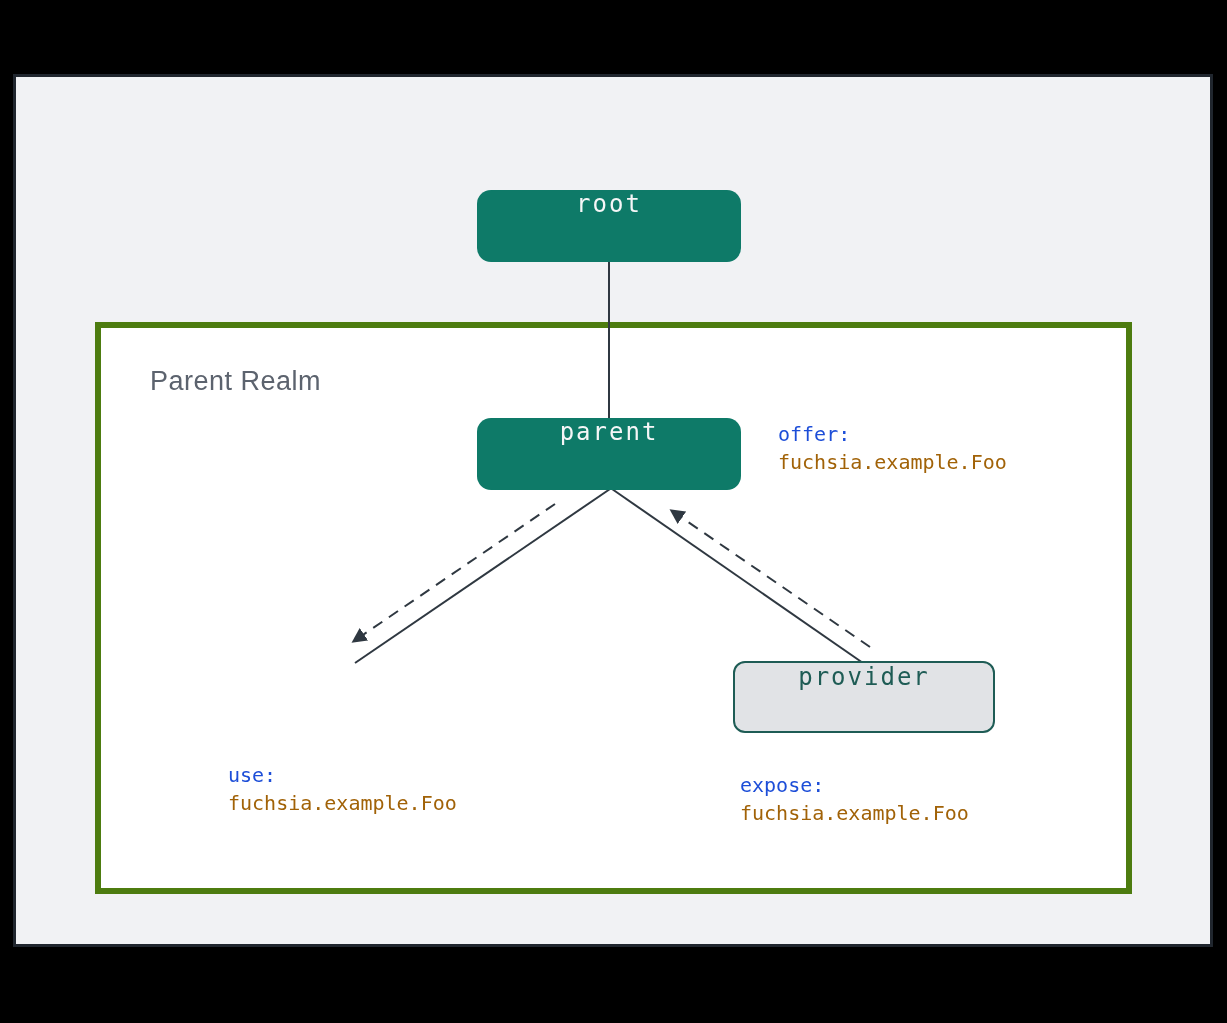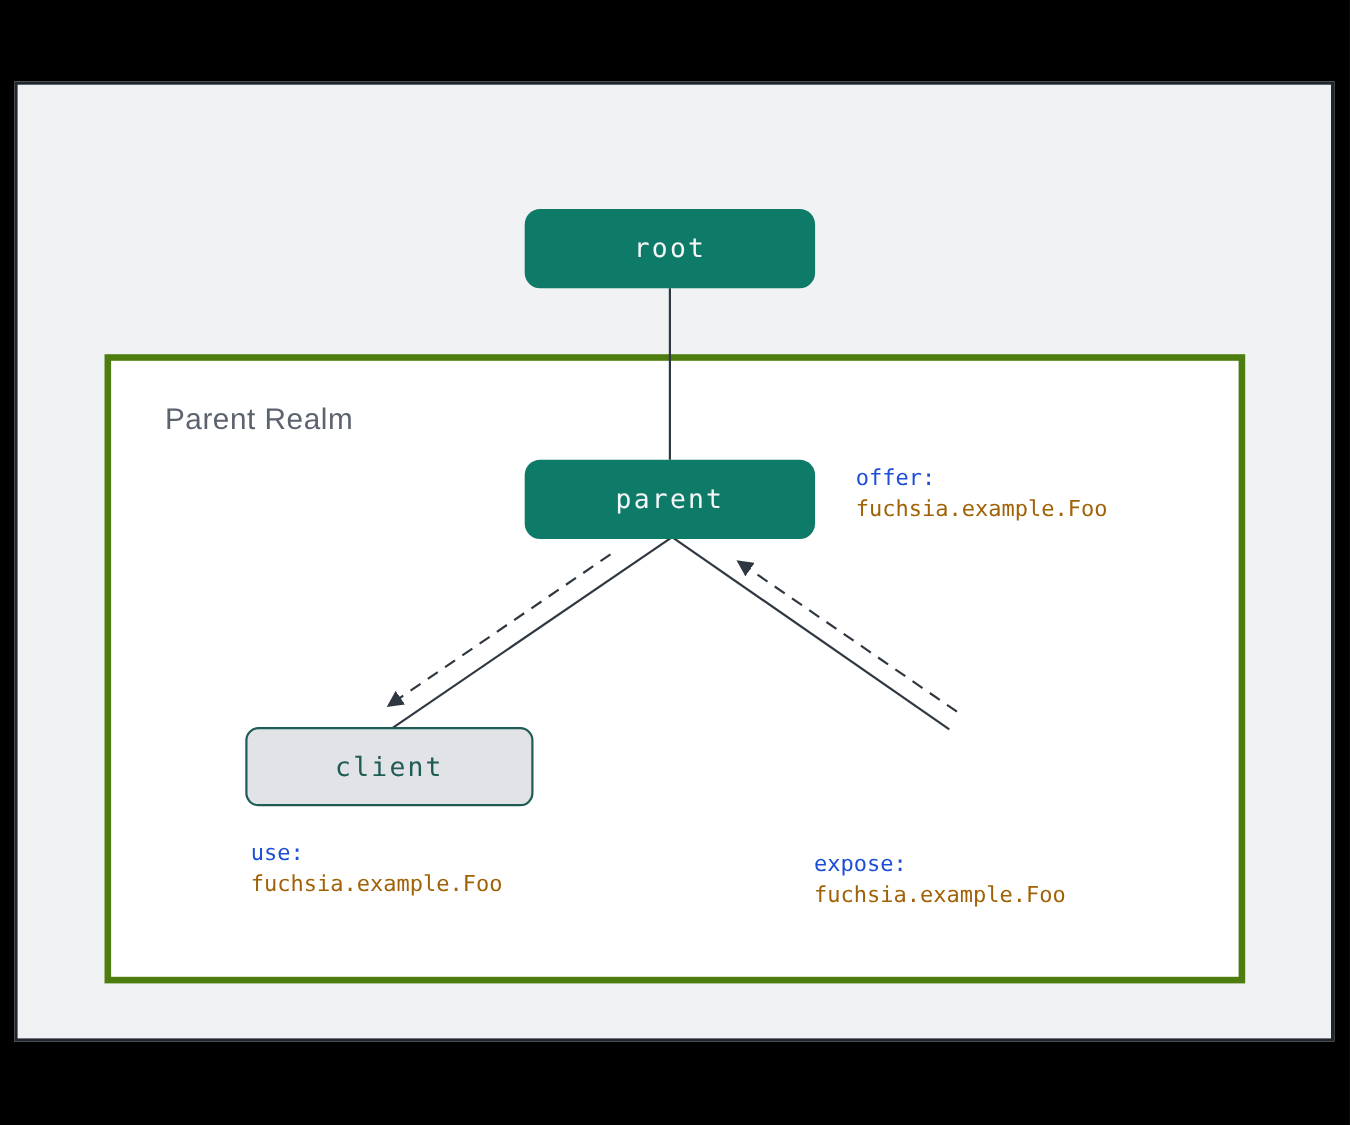--- a/index.html
+++ b/index.html
@@ -28,21 +28,21 @@
     position: absolute; left: 49px; top: 38px;
     font-family: "Liberation Sans", sans-serif;
     font-size: 27px; letter-spacing: 0.5px;
     color: #5c636e;
   }
 
   svg.edges { position: absolute; left: 0; top: 0; z-index: 2; pointer-events: none; }
 
   .node {
     position: absolute; z-index: 3;
-    display: flex; align-items: center; justify-content: center;
+    display: flex; align-items: flex-start; justify-content: center;
     font-size: 24px; letter-spacing: 2px; font-weight: 500;
   }
   .node.teal {
     width: 264px; height: 72px;
     background: #0e7a68; color: #f5f6f7;
     border-radius: 14px;
   }
   .node.gray {
     width: 262px; height: 72px;
     background: #e1e3e6; color: #1e5c55;
@@ -94,24 +94,24 @@
     </svg>
 
     <div class="node teal node-root">
       <span>root</span>
     </div>
 
     <div class="node teal node-parent">
       <span>parent</span>
     </div>
 
-    <div class="node gray node-client">
-      <span>client</span>
+
+    <div class="node gray node-provider">
+      <span>provider</span>
     </div>
-
 
     <div class="annotation annotation-offer">
       <span class="keyword">offer:</span>
       <span class="value">fuchsia.example.Foo</span>
     </div>
 
     <div class="annotation annotation-use">
       <span class="keyword">use:</span>
       <span class="value">fuchsia.example.Foo</span>
     </div>

